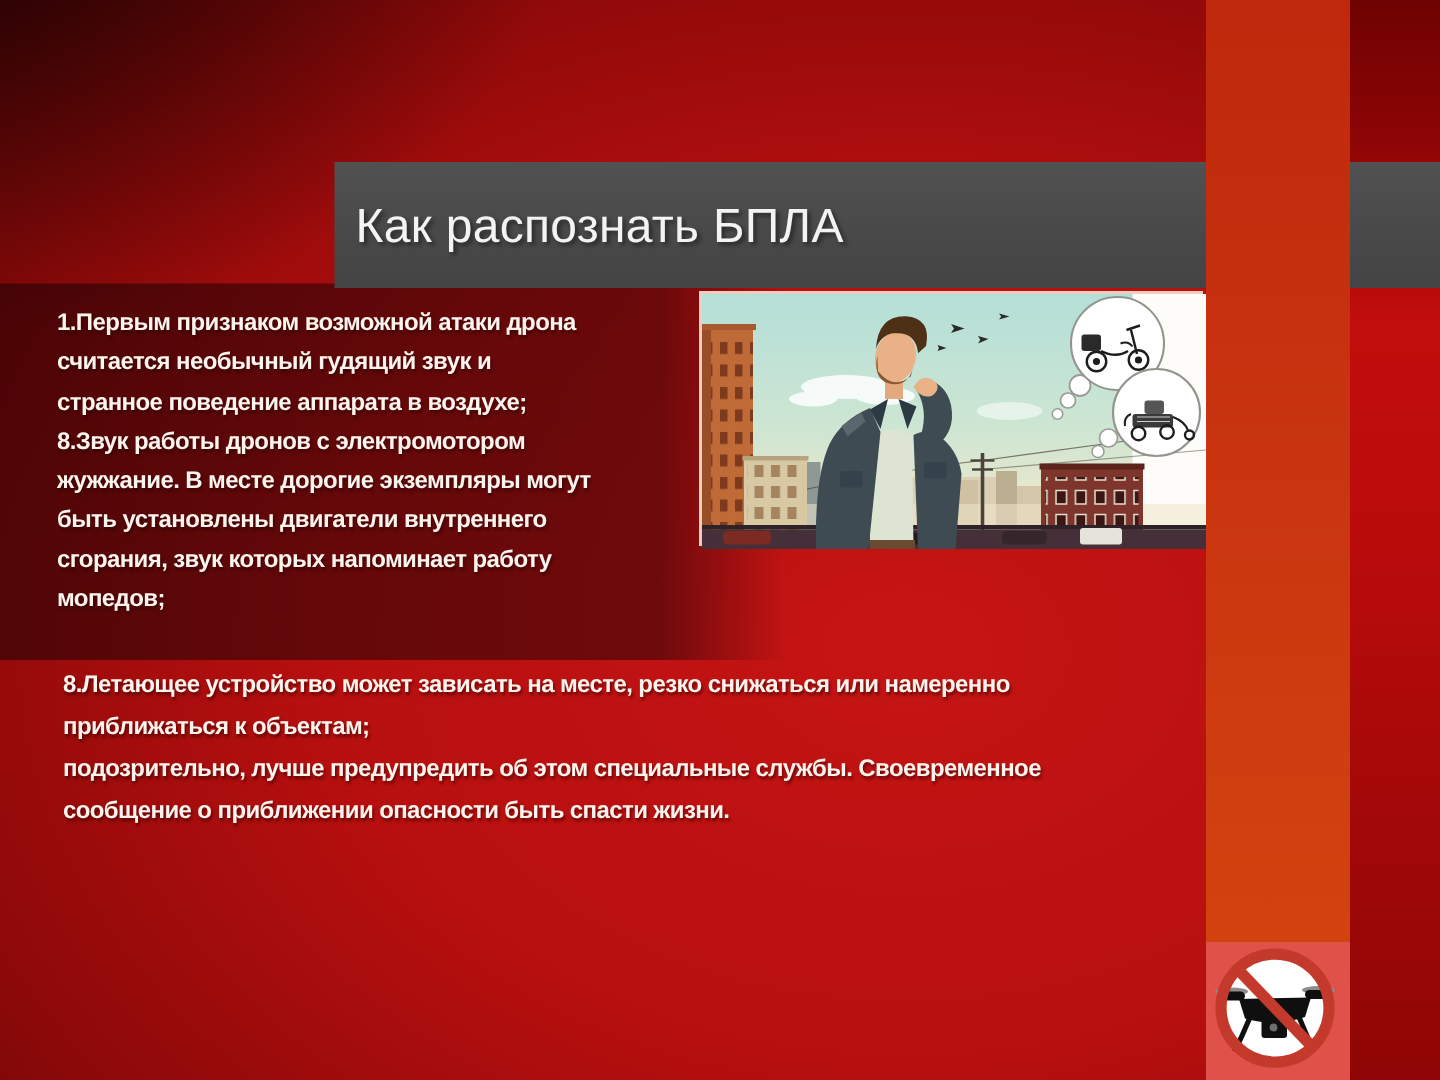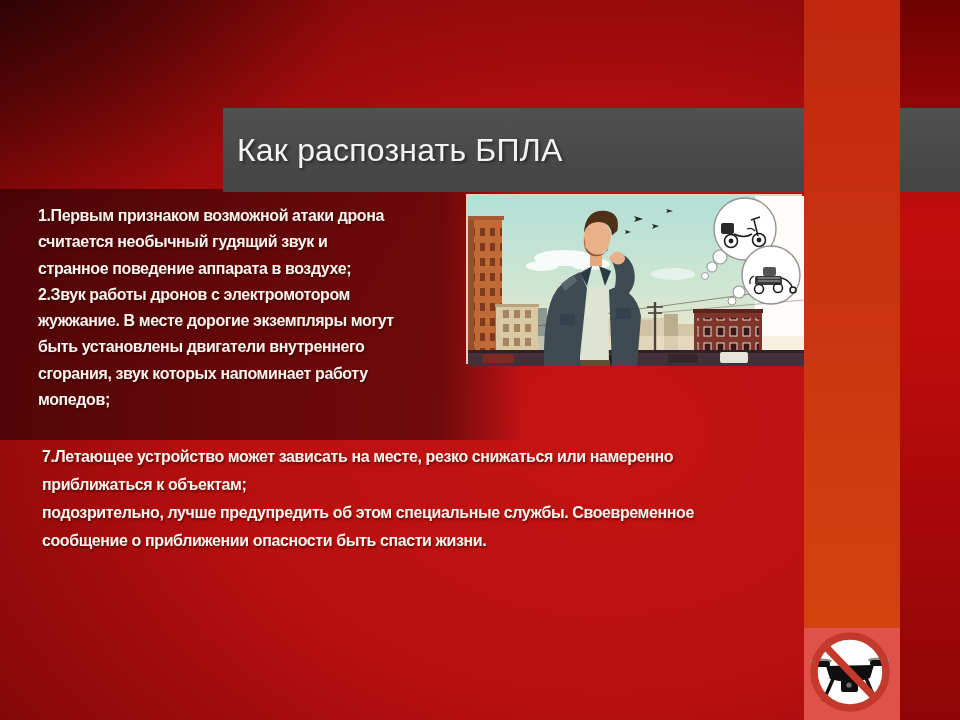--- a/index.html
+++ b/index.html
@@ -208,29 +208,29 @@
           <path d="M290,82 l22,0 M290,85 l22,0" stroke="#cfcfcf" stroke-width="0.8"></path>
         </g>
       </g>
     </svg>
   </div>
 
   <div class="layer body-block block1">
     <div class="tline">1.Первым признаком возможной атаки дрона</div>
     <div class="tline">считается необычный гудящий звук и</div>
     <div class="tline">странное поведение аппарата в воздухе;</div>
-    <div class="tline">2.Звук работы дронов с электромотором</div>
+    <div class="tline">8.Звук работы дронов с электромотором</div>
     <div class="tline">жужжание. В месте дорогие экземпляры могут</div>
     <div class="tline">быть установлены двигатели внутреннего</div>
     <div class="tline">сгорания, звук которых напоминает работу</div>
     <div class="tline">мопедов;</div>
   </div>
 
   <div class="layer body-block block2">
-    <div class="tline">7.Летающее устройство может зависать на месте, резко снижаться или намеренно</div>
+    <div class="tline">8.Летающее устройство может зависать на месте, резко снижаться или намеренно</div>
     <div class="tline">приближаться к объектам;</div>
     <div class="tline">подозрительно, лучше предупредить об этом специальные службы. Своевременное</div>
     <div class="tline">сообщение о приближении опасности быть спасти жизни.</div>
   </div>
 
   <div class="layer no-drone-tile">
     <svg width="96" height="92" viewBox="0 0 96 92">
       <circle cx="46" cy="44" r="36" fill="#ffffff"></circle>
       <g>
         <ellipse cx="17" cy="33" rx="11" ry="2.6" fill="#8c8c8c"></ellipse>

